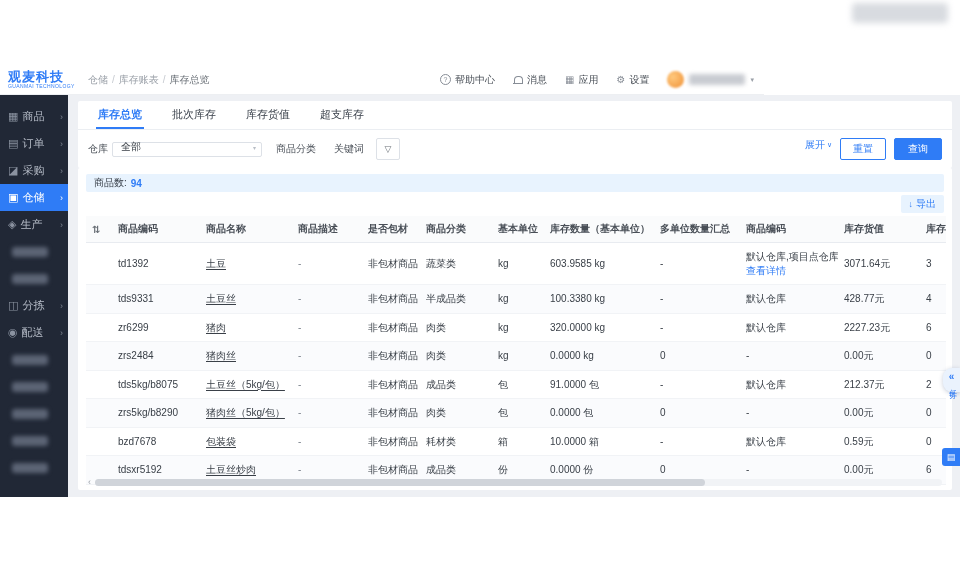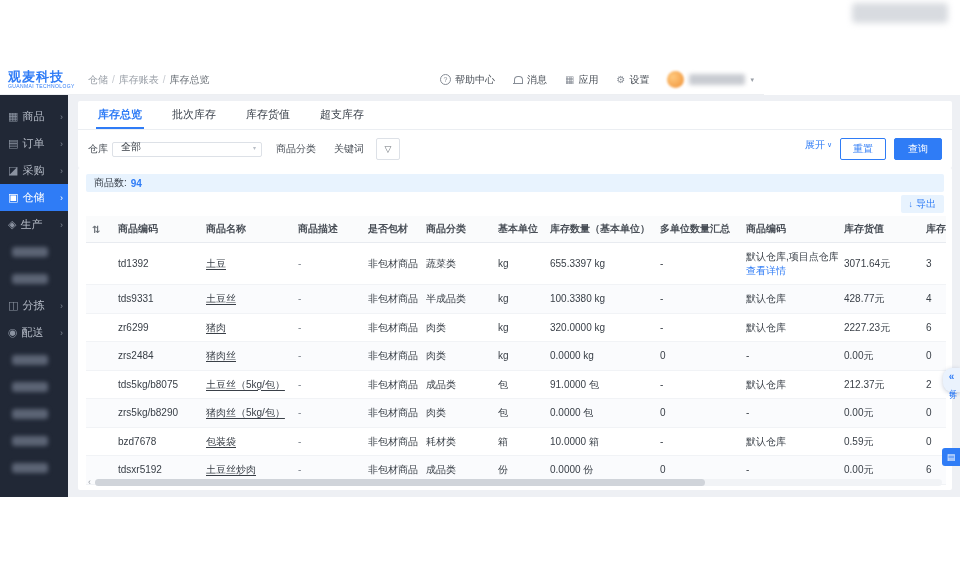--- a/index.html
+++ b/index.html
@@ -275,21 +275,21 @@
             </thead>
           <tbody id="tbody">
               <tr>
                 <td></td>
                 <td>td1392</td>
                 <td><span class="name-link">土豆</span></td>
                 <td><span class="dim">-</span></td>
                 <td>非包材商品</td>
                 <td>蔬菜类</td>
                 <td>kg</td>
-                <td>655.3397 kg</td>
+                <td>603.9585 kg</td>
                 <td>-</td>
                 <td>默认仓库,项目点仓库<br><span class="detail-link">查看详情</span></td>
                 <td>3071.64元</td>
                 <td>3</td>
               </tr>
               <tr>
                 <td></td>
                 <td>tds9331</td>
                 <td><span class="name-link">土豆丝</span></td>
                 <td><span class="dim">-</span></td>

